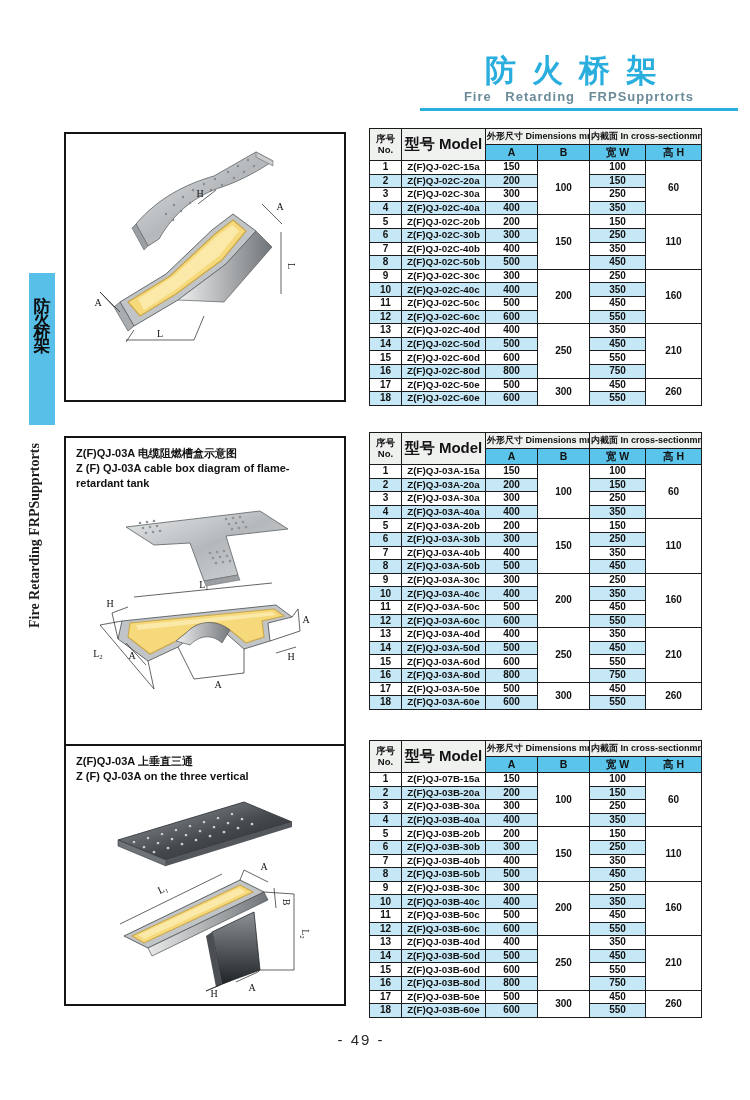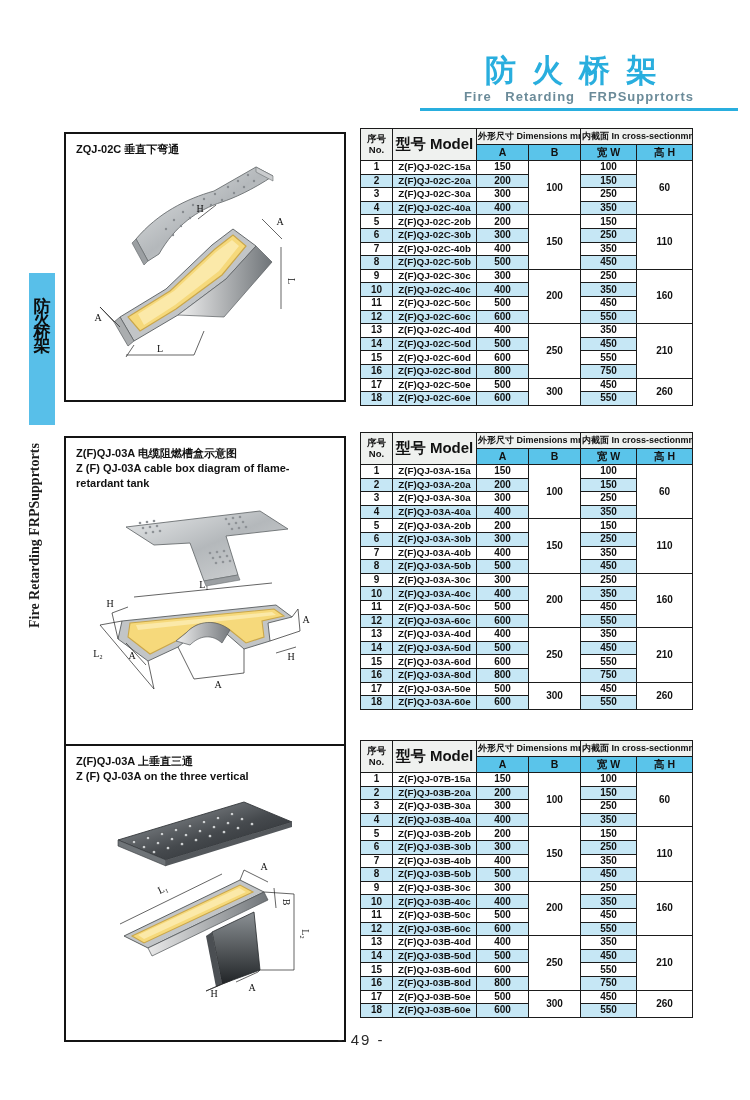--- a/index.html
+++ b/index.html
@@ -31,30 +31,30 @@
     font-family:"Liberation Serif", serif;font-size:14px;font-weight:bold;color:#1c1c1c;
     text-align:center;white-space:nowrap;
   }
   
   .figure-box{
     position:absolute;left:64px;width:282px;border:2px solid #141414;background:#fff;
     box-sizing:border-box;padding:8px 10px 4px 10px;
   }
   .fb1{top:132px;height:270px;}
   .fb2{top:436px;height:314px;}
-  .fb3{top:744px;height:298px;}
+  .fb3{top:744px;height:262px;}
   .fig-title-zh{font-size:11px;font-weight:bold;line-height:1.35;}
   .fig-title-en{font-size:11px;font-weight:bold;line-height:1.35;}
   .diagram{display:block;width:258px;margin-top:2px;}
   .dim-line{stroke:#222;stroke-width:0.7;fill:none;}
   .dim-label{font-family:"Liberation Serif", serif;font-size:10px;fill:#111;}
   
   .table-host{position:absolute;left:360px;width:334px;}
   .th1{top:128px;} .th2{top:432px;} .th3{top:740px;}
-  table.spec{border-collapse:collapse;table-layout:fixed;width:332px;border:1.5px solid #111;}
+  table.spec{border-collapse:collapse;table-layout:fixed;width:332px;border:1.5px solid #111;margin-left:9px;}
   table.spec th, table.spec td{
     border:1px solid #1b1b1b;text-align:center;vertical-align:middle;
     padding:0 1px;overflow:hidden;white-space:nowrap;
   }
   table.spec thead th{background:#eff1ef;font-weight:bold;height:15px;font-size:15px;line-height:1.1;}
   table.spec thead th.group{font-size:9px;}
   table.spec thead th.sub{background:#5ac4ea;font-size:10.5px;}
   table.spec thead th.corner{font-size:9.5px;}
   table.spec td{height:12.6px;font-size:10px;font-weight:bold;line-height:12px;background:#fff;}
   table.spec td.model{font-size:9.8px;}
@@ -73,21 +73,20 @@
 <header class="page-header">
   <div class="brand-title">防火桥架</div>
   <div class="brand-sub">Fire Retarding FRPSupprtorts</div>
   <div class="brand-rule"></div>
 </header>
 
 <div class="side-tab">防火桥架</div>
 <div class="side-vertical">Fire Retarding FRPSupprtorts</div>
 
 <div class="figure-box fb1">
-  <div class="fig-title-zh">ZQJ-02C 垂直下弯通</div>
   <svg class="diagram" viewBox="0 0 258 206">
     <defs>
       <linearGradient id="m1" x1="0" y1="0" x2="1" y2="1">
         <stop offset="0" stop-color="#e8eaeb"></stop>
           <stop offset="0.5" stop-color="#b4b8bb"></stop>
           <stop offset="1" stop-color="#dadcdd"></stop>
       </linearGradient>
       <linearGradient id="s1g" x1="0" y1="0" x2="1" y2="0">
         <stop offset="0" stop-color="#efefef"></stop>
           <stop offset="1" stop-color="#6f7478"></stop>

